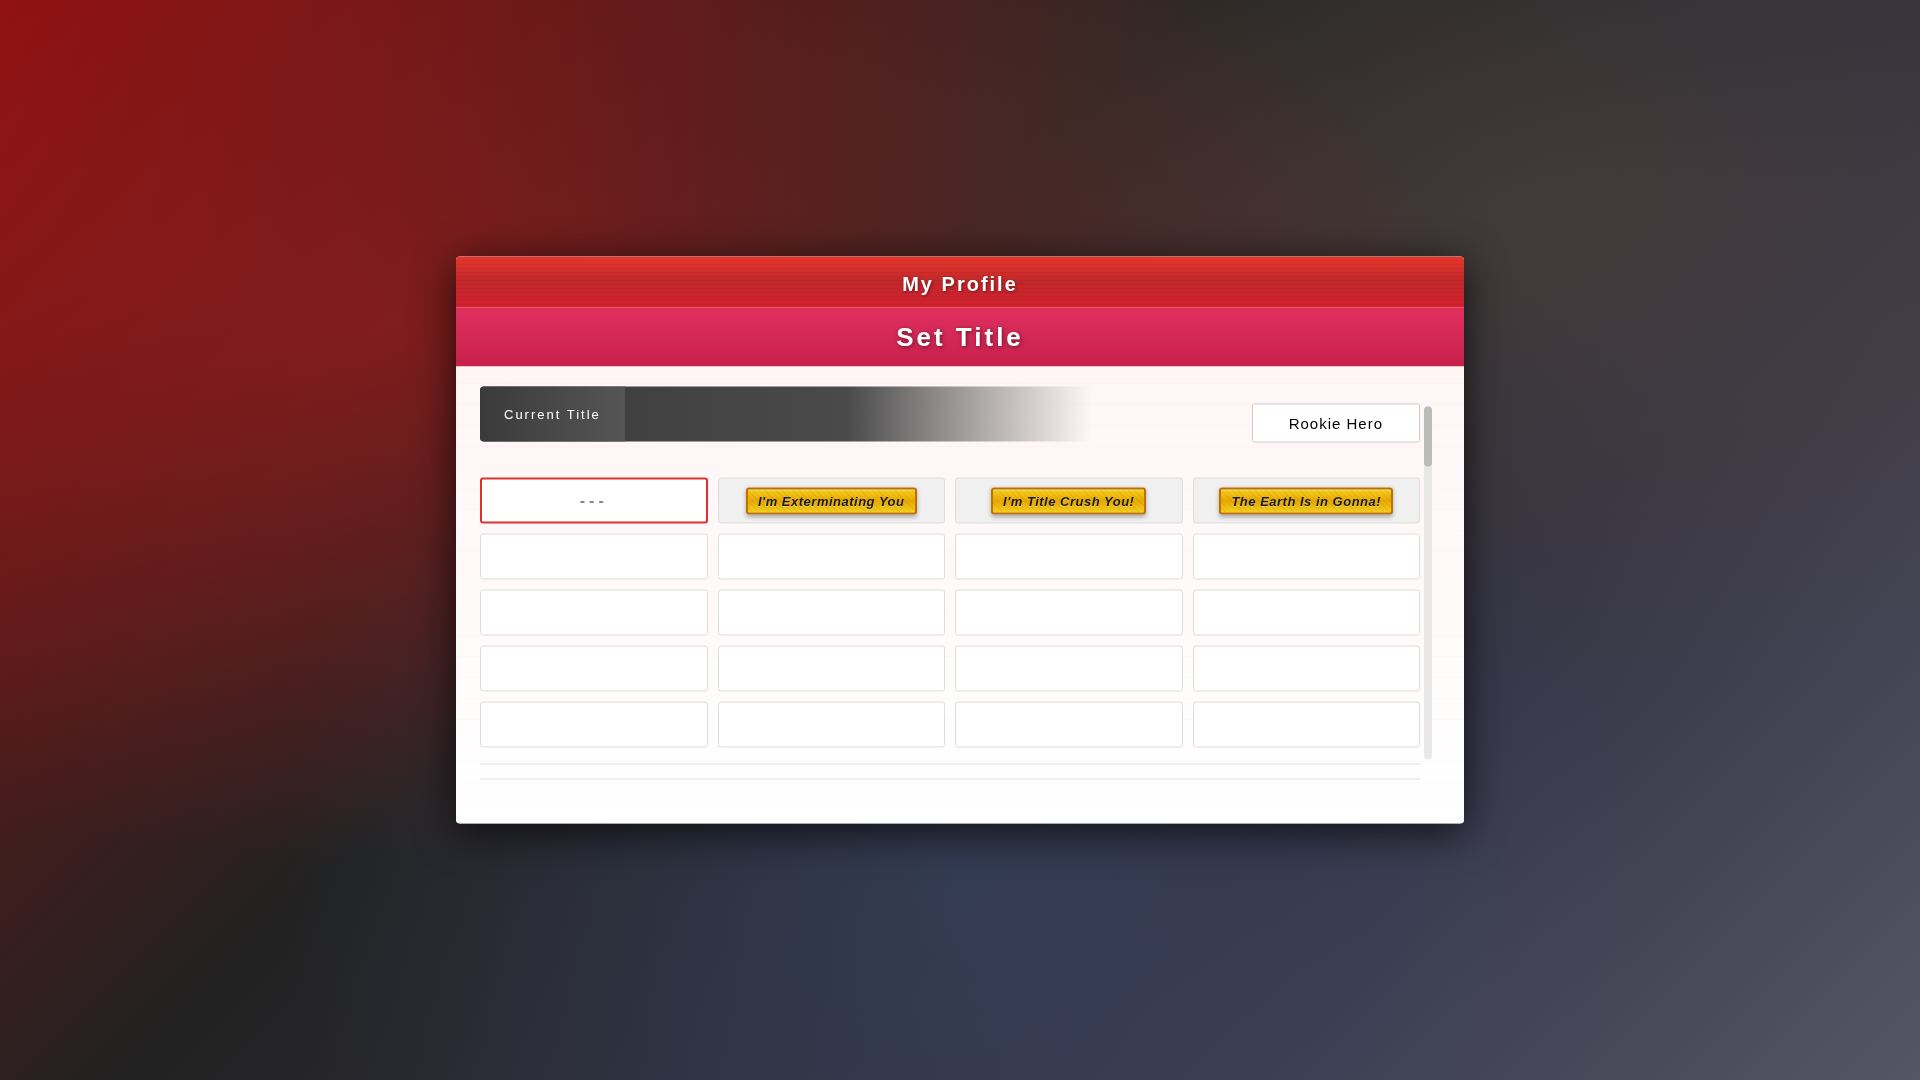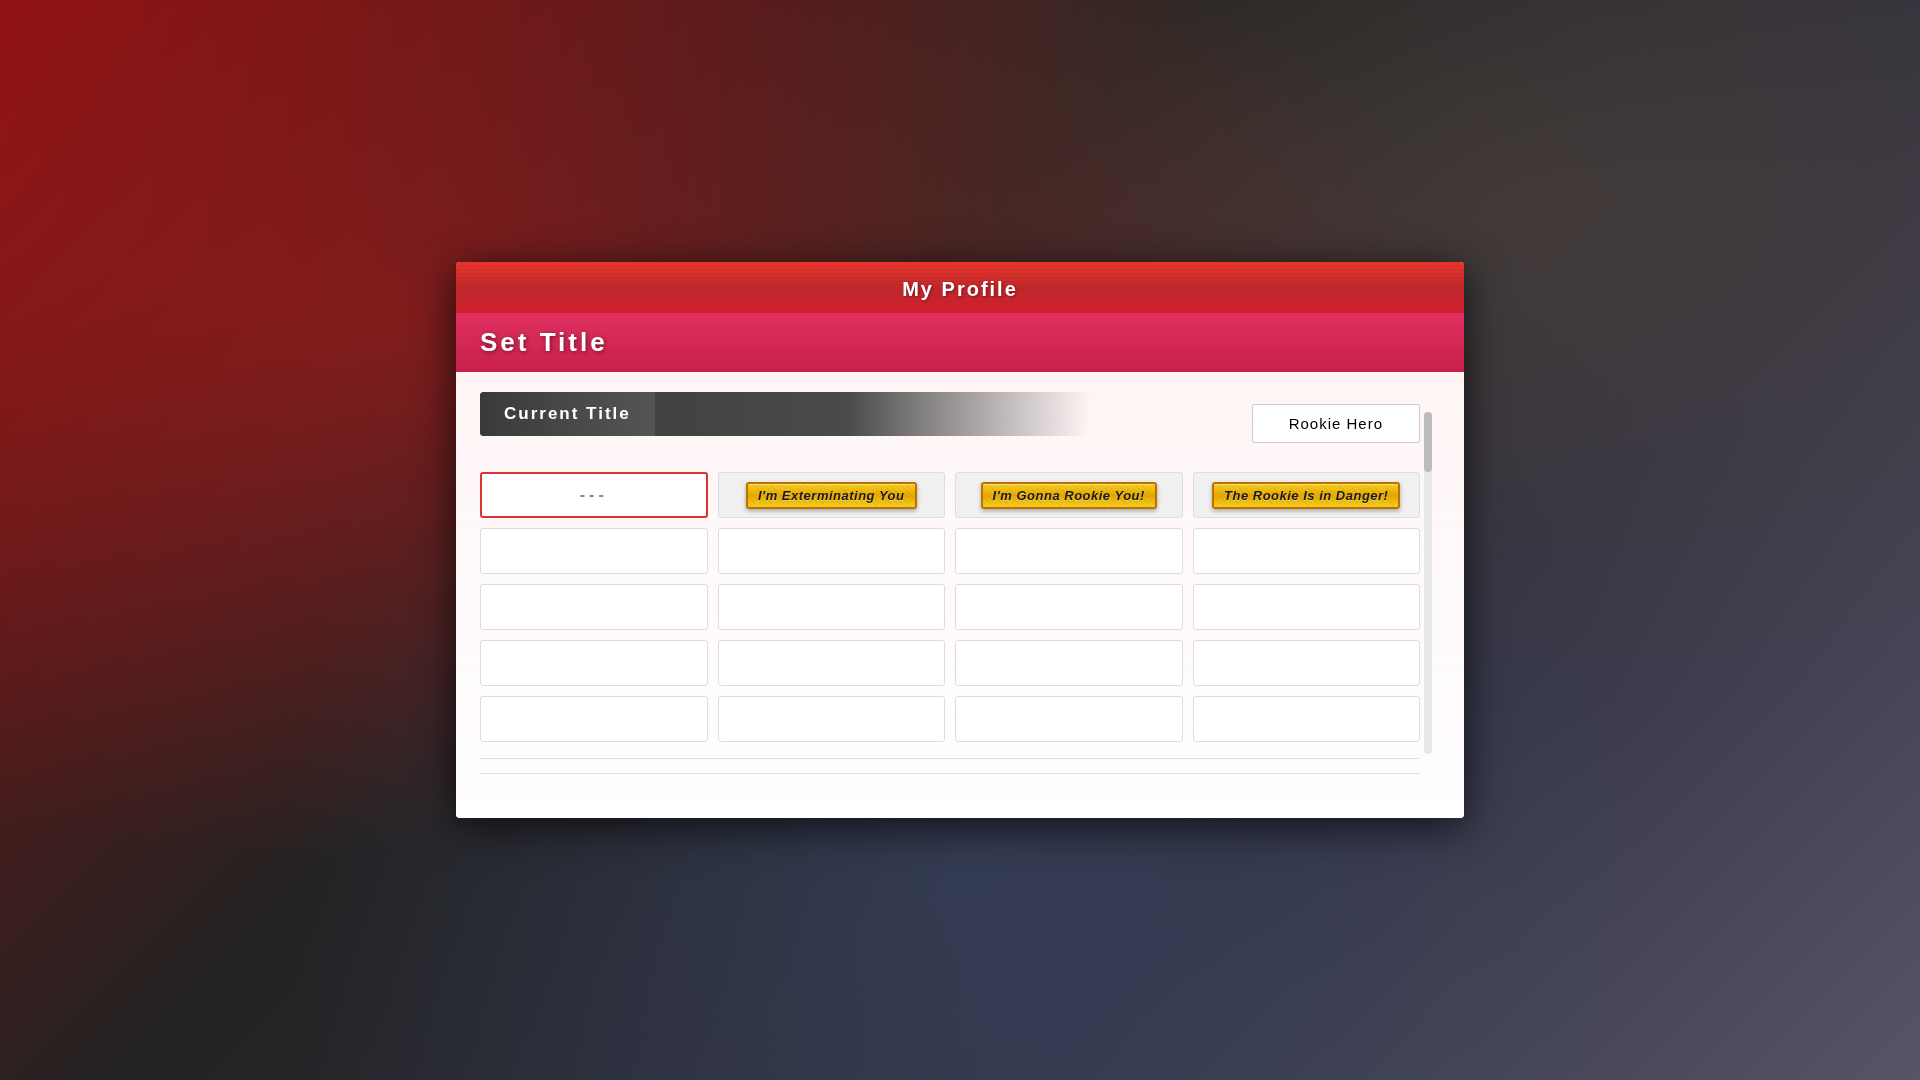--- a/index.html
+++ b/index.html
@@ -72,22 +72,22 @@
       font-size: 20px;
       font-weight: bold;
       letter-spacing: 2px;
       text-shadow: 1px 1px 3px rgba(0,0,0,0.4);
       position: relative;
       z-index: 1;
     }
 
     .modal-subtitle-bar {
       background: linear-gradient(180deg, #e03060 0%, #c8204a 100%);
-      padding: 14px 24px;
-      text-align: left;
+      padding: 14px 12px;
+      text-align: center;
     }
 
     .modal-subtitle {
       color: white;
       font-size: 26px;
       font-weight: 900;
       letter-spacing: 3px;
       text-shadow: 1px 1px 4px rgba(0,0,0,0.5);
     }
 
@@ -118,23 +118,23 @@
       background: linear-gradient(90deg, #3a3a3a 0%, #4a4a4a 60%, transparent 100%);
       border-radius: 4px 0 0 4px;
       padding: 0;
       width: 65%;
       position: relative;
     }
 
     .current-title-label {
       background: linear-gradient(90deg, #3a3a3a, #555);
       color: white;
-      padding: 12px 24px;
-      font-size: 17px;
-      font-weight: bold;
+      padding: 20px 24px;
+      font-size: 13px;
+      font-weight: normal;
       letter-spacing: 2px;
       border-radius: 4px 0 0 4px;
       white-space: nowrap;
     }
 
     .current-title-row {
       display: flex;
       align-items: center;
       gap: 0;
       margin-bottom: 18px;
@@ -281,24 +281,24 @@
 
         <div class="title-grid">
 
           <div class="title-cell selected">
             <span class="selected-placeholder">---</span>
           </div>
           <div class="title-cell has-title">
             <span class="title-badge">I'm Exterminating You</span>
           </div>
           <div class="title-cell has-title">
-            <span class="title-badge">I'm Gonna Rookie You!</span>
+            <span class="title-badge">I'm Title Crush You!</span>
           </div>
           <div class="title-cell has-title">
-            <span class="title-badge">The Rookie Is in Danger!</span>
+            <span class="title-badge">The Earth Is in Gonna!</span>
           </div>
 
           <div class="title-cell"></div>
           <div class="title-cell"></div>
           <div class="title-cell"></div>
           <div class="title-cell"></div>
 
           <div class="title-cell"></div>
           <div class="title-cell"></div>
           <div class="title-cell"></div>

